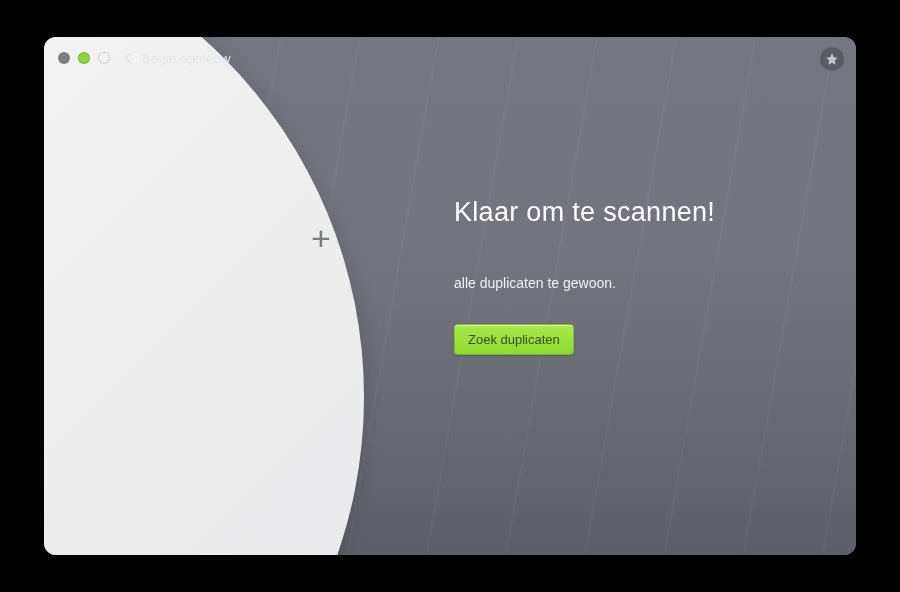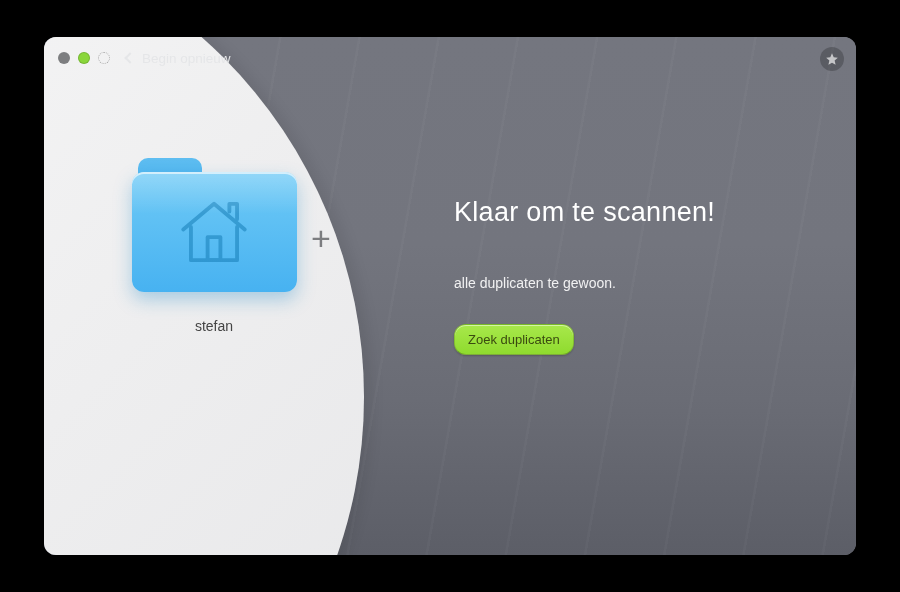--- a/index.html
+++ b/index.html
@@ -195,21 +195,21 @@
       color: rgba(255,255,255,0.9);
       margin-bottom: 28px;
       font-weight: 300;
     }
     .scan-btn {
       display: inline-block;
       padding: 7px 13px;
       background: linear-gradient(#a8e84b, #8fdb2e);
       border: 1px solid rgba(0,0,0,0.15);
       border-bottom-color: rgba(0,0,0,0.25);
-      border-radius: 12px;
+      border-radius: 4px;
       color: #3a4a10;
       font-size: 13px;
       font-weight: 400;
       box-shadow: inset 0 1px 0 rgba(255,255,255,0.5), 0 1px 2px rgba(0,0,0,0.2);
       cursor: pointer;
     }
   </style>
 </head>
 <body>
 
@@ -227,34 +227,20 @@
       <span class="chevron"></span>
       <span class="back-label">Begin opnieuw</span>
     </div>
     <div class="star-badge">
       <svg width="14" height="14" viewBox="0 0 24 24" fill="rgba(255,255,255,0.65)">
         <path d="M12 2l2.9 6.9L22 9.8l-5.5 4.9L18.2 22 12 18.3 5.8 22l1.7-7.3L2 9.8l7.1-0.9z"></path>
       </svg>
     </div>
   </div>
 
-  <div class="folder-area">
-    <div class="folder-icon">
-      <div class="folder-tab"></div>
-      <div class="folder-body">
-        <svg class="home-svg" viewBox="0 0 64 64" fill="none" stroke="#1a81bb" stroke-width="3" stroke-linejoin="round" stroke-linecap="round">
-          <path d="M8 30 L32 10 L56 30"></path>
-          <path d="M14 28 V54 H50 V28"></path>
-          <rect x="27" y="36" width="10" height="18"></rect>
-          <path d="M44 16 V10 h6 v12"></path>
-        </svg>
-      </div>
-    </div>
-    <div class="folder-label">stefan</div>
-  </div>
 
   <div class="add-btn">
     <span class="plus">+</span>
   </div>
 
   <div class="content">
     <div class="headline">Klaar om te scannen!</div>
     <div class="subtext">
       <br>
       <span>alle duplicaten te gewoon.</span>

